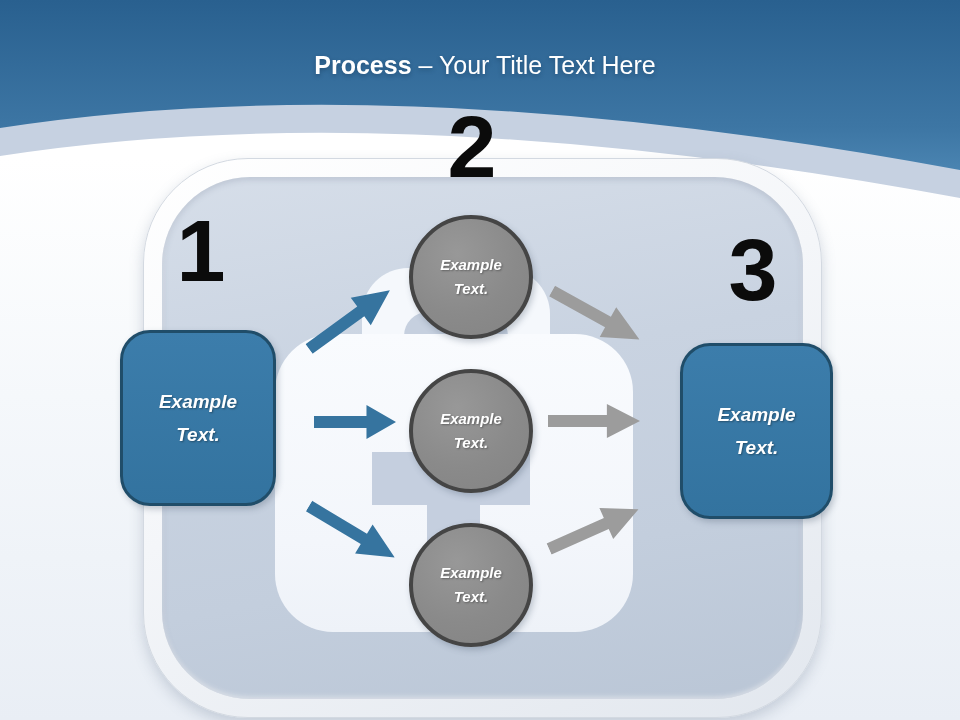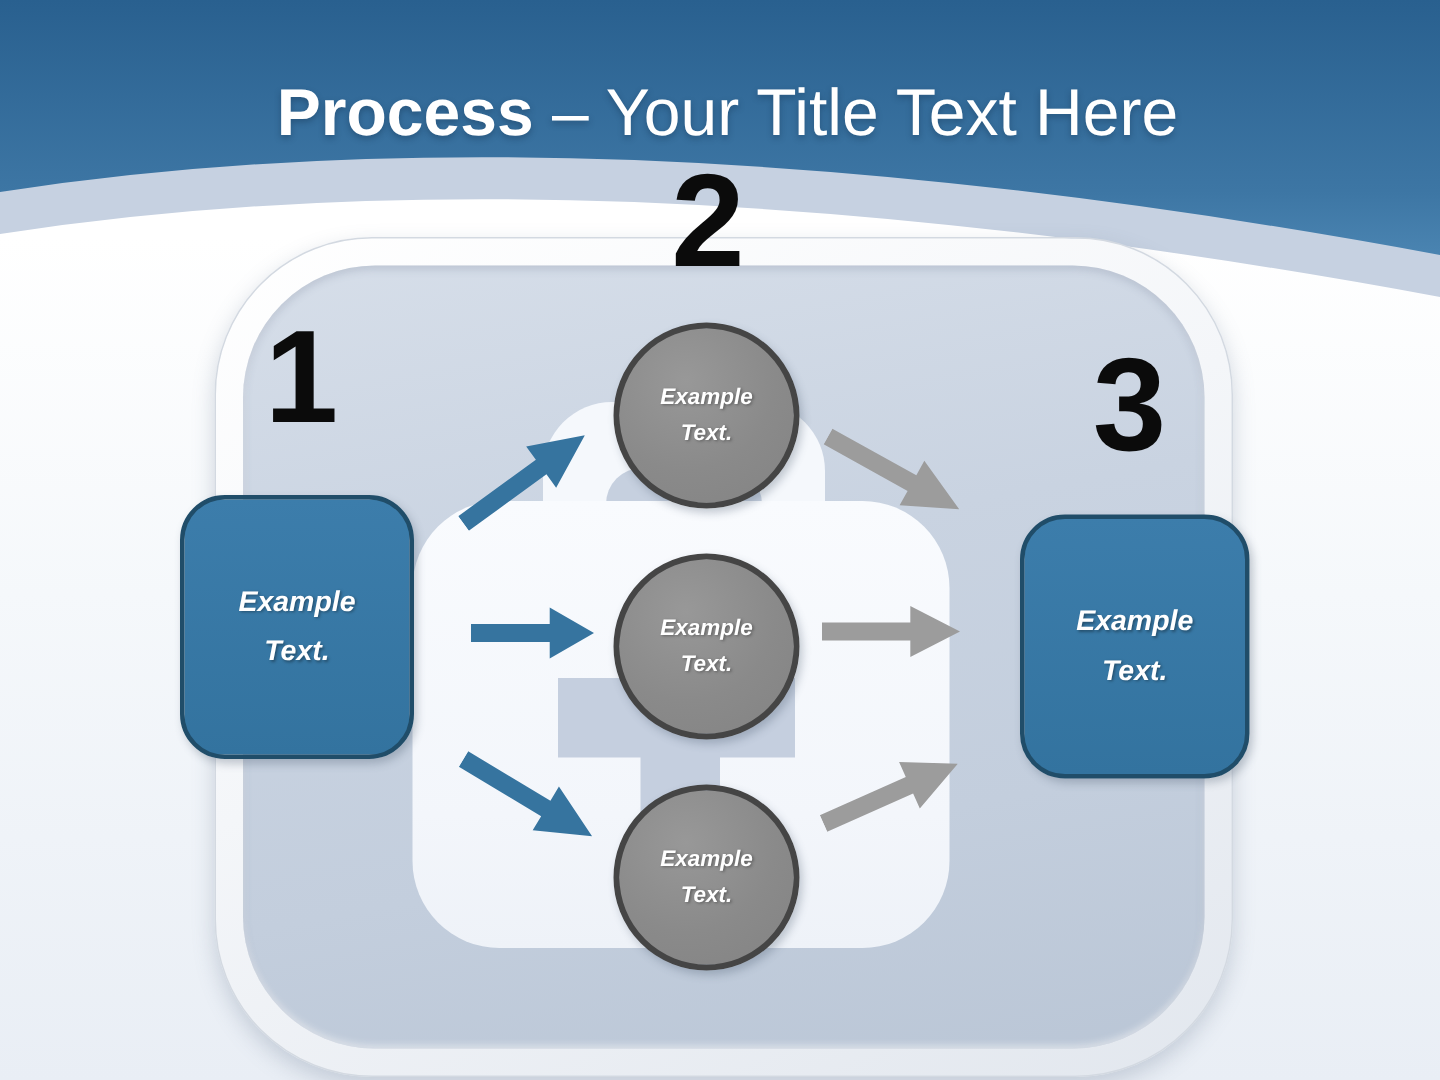--- a/index.html
+++ b/index.html
@@ -6,21 +6,21 @@
   html,body { width:960px; height:720px; }
   body { font-family:"Liberation Sans", sans-serif; overflow:hidden; }
 
   .slide { position:relative; width:960px; height:720px; overflow:hidden;
            background:linear-gradient(180deg,#ffffff 22%,#f5f8fb 55%,#e9eef5 100%); }
 
   
   .header-svg { position:absolute; top:0; left:0; width:960px; height:220px; display:block; }
 
   .slide-title { position:absolute; top:51px; left:0; width:934px; text-align:center;
-                 font-size:44px; color:#ffffff; letter-spacing:0px;
+                 font-size:25px; color:#ffffff; letter-spacing:0px;
                  text-shadow:0 2px 4px rgba(15,40,65,0.35); white-space:pre;padding-left:36px; }
   .slide-title .em { font-weight:700; }
 
   
   .panel-outer { position:absolute; left:143px; top:158px; width:679px; height:560px;
                  border-radius:105px;
                  background:linear-gradient(155deg,#ffffff 0%,#f4f6f9 45%,#e2e7ee 100%);
                  border:1px solid #d3d9e1;
                  box-shadow:0 6px 14px rgba(110,125,150,0.30); }
   .panel-inner { position:absolute; left:18px; top:18px; right:18px; bottom:18px;

